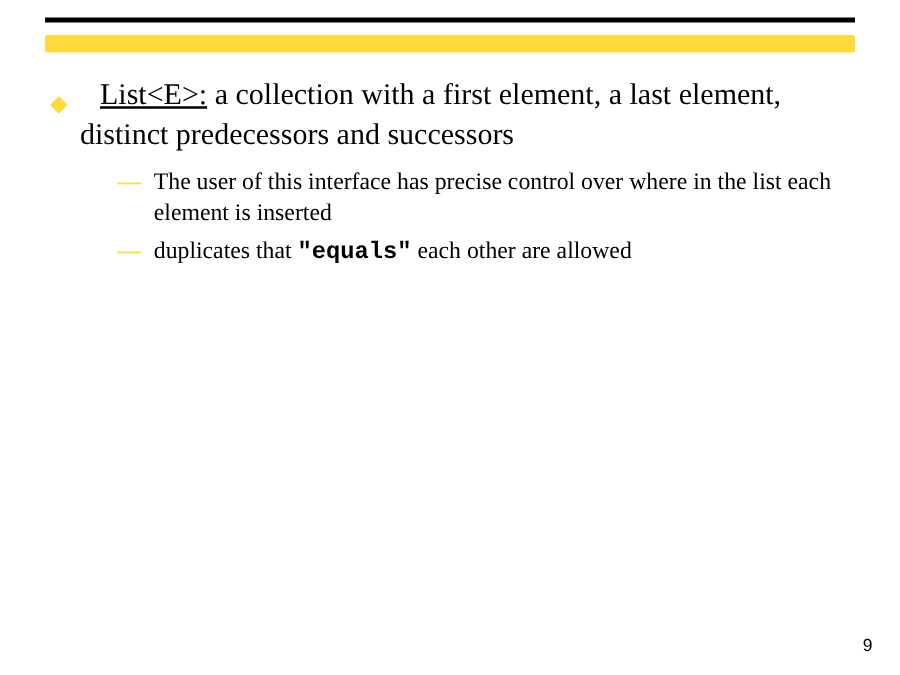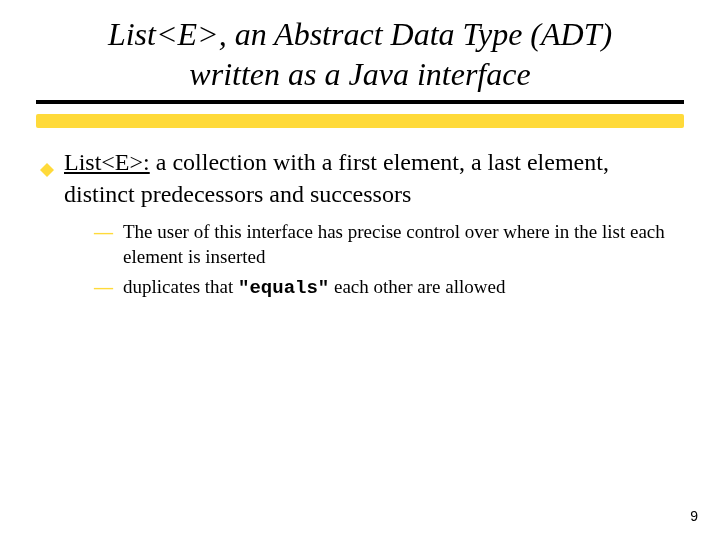--- a/index.html
+++ b/index.html
@@ -53,21 +53,21 @@
     position: relative;
   }
   .diamond::after {
     content: "";
     position: absolute;
     left: -7px; top: 7px;
     width: 0; height: 0;
     border: 7px solid transparent;
     border-top-color: #ffda3a;
   }
-  .defined-term { text-decoration: underline; }
+  .defined-term { text-decoration: underline; margin-left: 16px; }
   .sub-list {
     margin-left: 58px;
     margin-top: 6px;
   }
   .sub-item {
     display: flex;
     gap: 10px;
     font-size: 19px;
     line-height: 1.35;
     color: #000;
@@ -89,24 +89,20 @@
     font-family: Arial, sans-serif;
     font-size: 14px;
     color: #000;
   }
 </style>
 </head>
 <body>
 
 <div class="slide">
 
-  <div class="title">
-    <span>List&lt;E&gt;, an Abstract Data Type (ADT)</span><br>
-    <span>written as a Java interface</span>
-  </div>
   <div class="title-underline"></div>
   <div class="highlight-bar"></div>
 
   <div class="main-point">
     <span class="diamond"></span>
     <span>
       <span class="defined-term">List&lt;E&gt;:</span><span> a collection with a first element, a last element, distinct predecessors and successors</span>
     </span>
   </div>
 

